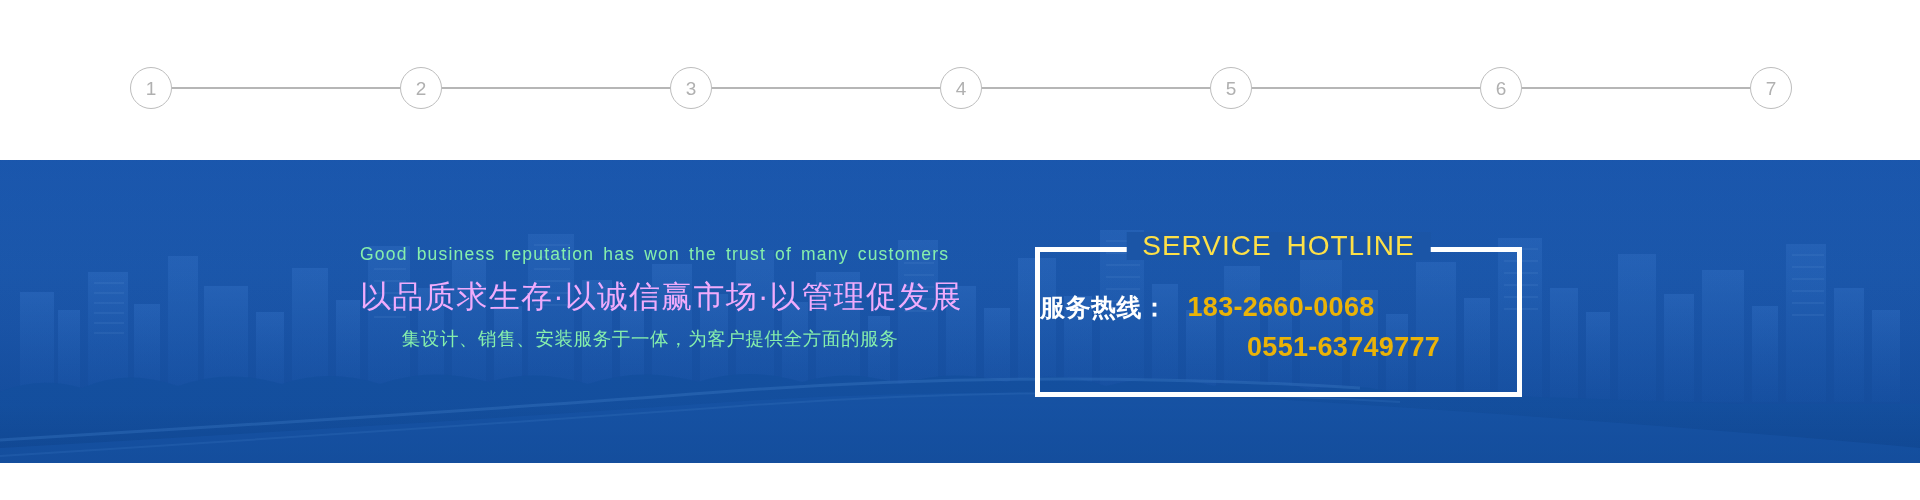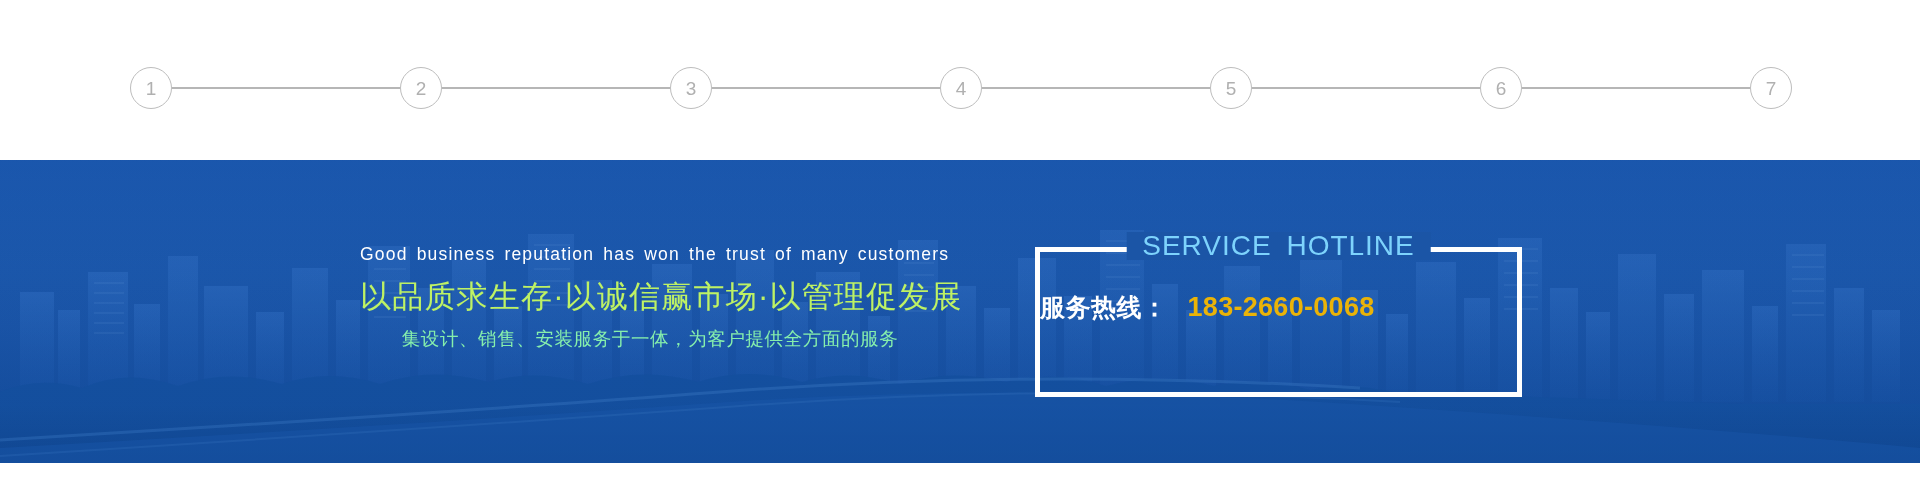--- a/index.html
+++ b/index.html
@@ -102,29 +102,29 @@
     left: 360px;
     top: 86px;
     width: 580px;
     text-align: center;
     color: #ffffff;
   }
   .slogan-en {
     font-size: 17.5px;
     letter-spacing: 1.2px;
     word-spacing: 3px;
-    color: #ffffff;
+    color: #86efac;
     line-height: 1;
     margin-bottom: 17px;
     white-space: nowrap;
   }
   .slogan-main {
     font-size: 31px;
     letter-spacing: 1.2px;
-    color: #bef264;
+    color: #f0abfc;
     line-height: 1;
     margin-bottom: 18px;
     white-space: nowrap;
     font-family: "Liberation Sans", "DejaVu Sans", sans-serif;
   }
   .slogan-sub {
     font-size: 18.5px;
     letter-spacing: 0.6px;
     color: #86efac;
     line-height: 1;
@@ -141,21 +141,21 @@
     box-sizing: border-box;
     border: 5px solid #ffffff;
   }
   .hotline-title {
     position: absolute;
     left: 50%;
     transform: translateX(-50%);
     top: -20px;
     padding: 0 16px;
     background: #1b55a6;
-    color: #7dd3fc;
+    color: #fde047;
     font-size: 28px;
     line-height: 1;
     letter-spacing: 1px;
     word-spacing: 6px;
     white-space: nowrap;
   }
   .hotline-rows {
     position: absolute;
     left: 0;
     top: 42px;
@@ -367,19 +367,22 @@
       </div>
 
       <div class="hotline">
         <div class="hotline-title">SERVICE  HOTLINE</div>
 
         <div class="hotline-rows">
           <div class="hotline-row">
             <span class="hotline-label">服务热线：</span>
             <span class="hotline-number">183-2660-0068</span>
           </div>
+          <div class="hotline-row indent">
+            <span class="hotline-number">0551-63749777</span>
+          </div>
         </div>
       </div>
 
     </div>
   </div>
 
 </div>
 
 </body></html>

